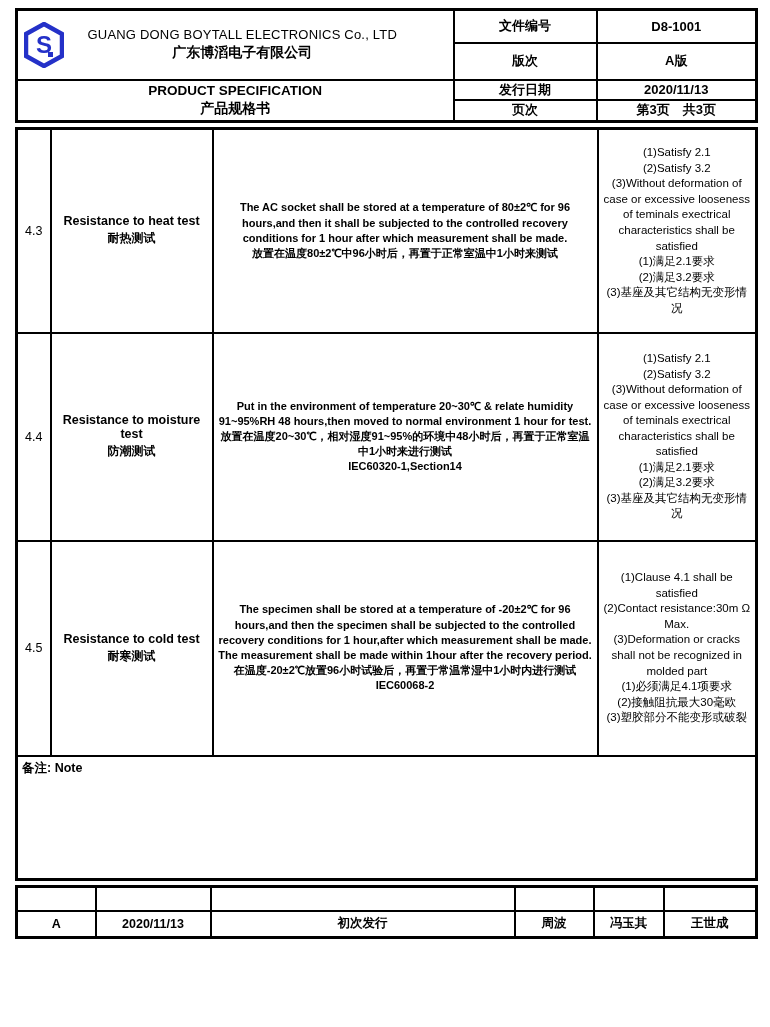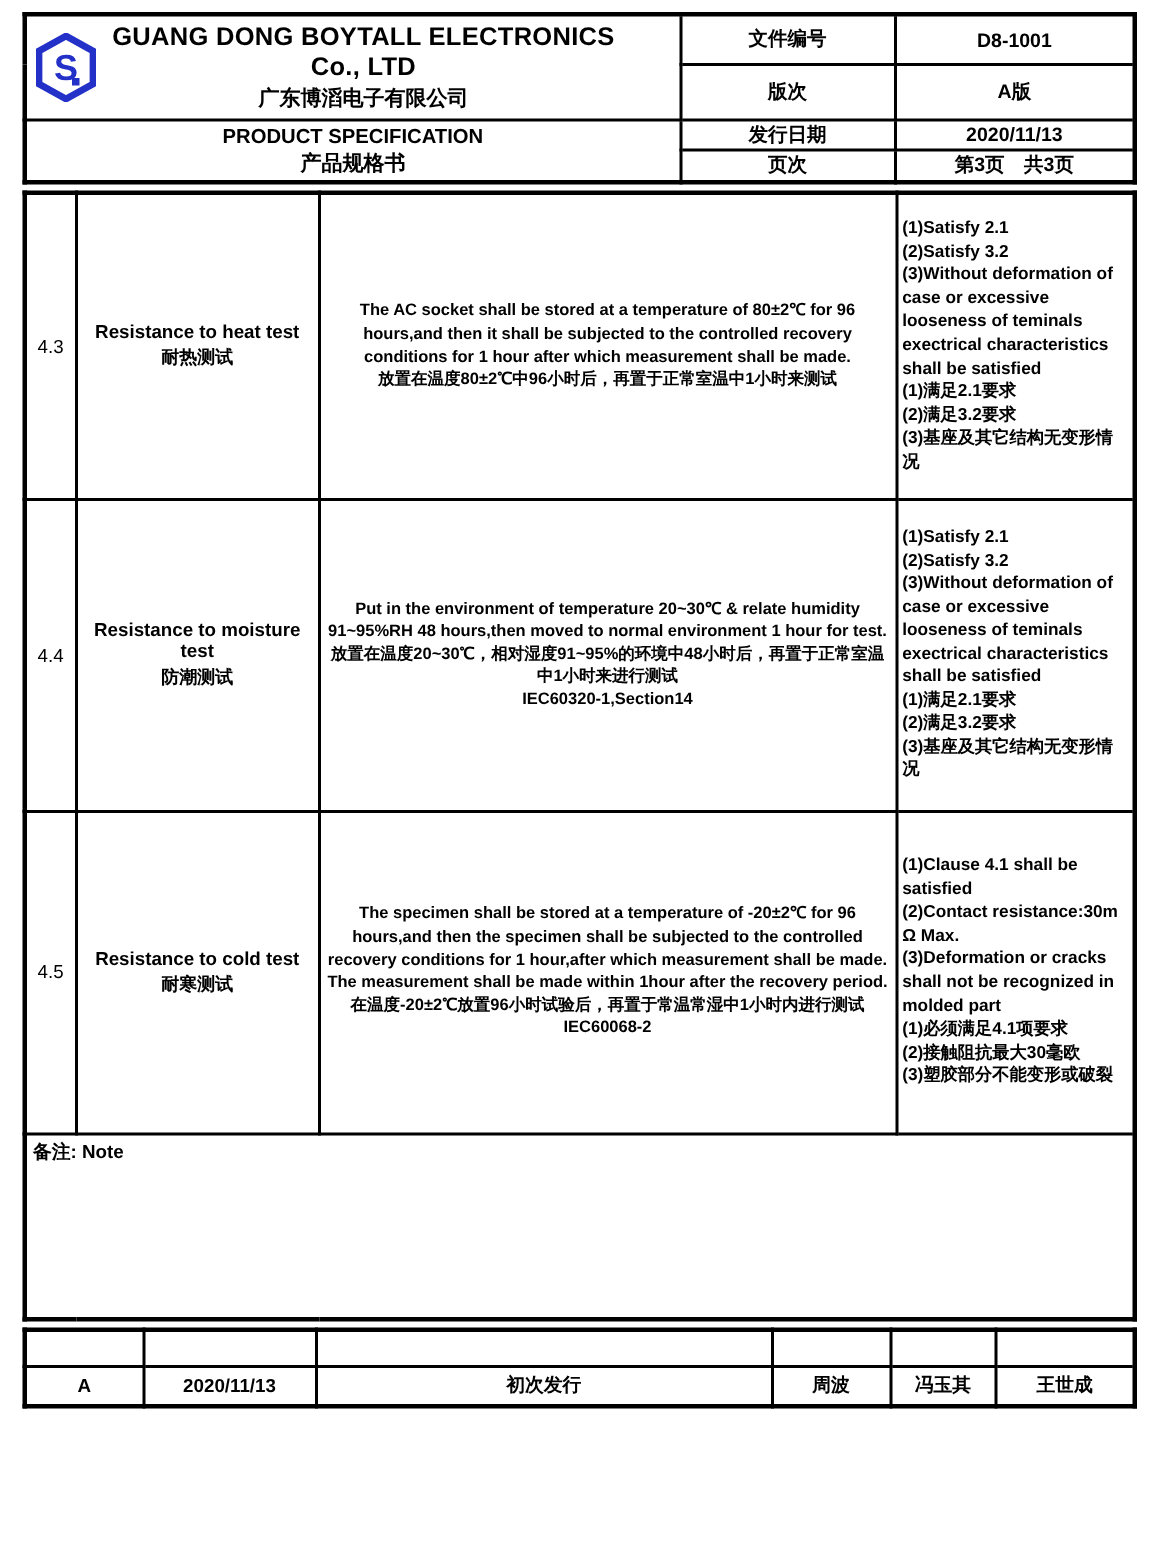--- a/index.html
+++ b/index.html
@@ -19,34 +19,34 @@
   td { border: 2px solid #000; overflow: hidden; vertical-align: middle; }
   .hdr, .main, .rev { border: 3px solid #000; }
   .main, .rev { margin-top: 4px; }
 
   
   .hdr td { text-align: center; }
   .company-cell { padding: 2px 4px; }
   .company-wrap { display: flex; align-items: center; }
   .logo-box { width: 44px; flex: 0 0 44px; display: flex; justify-content: center; }
   .company-text { flex: 1; text-align: center; padding-right: 30px; }
-  .company-en { font-size: 17px; font-weight: bold; letter-spacing: .2px; }
+  .company-en { font-size: 13px; font-weight: normal; letter-spacing: .2px; }
   .company-cn { font-size: 14px; font-weight: bold; margin-top: 2px; }
   .title-en { font-size: 13.5px; font-weight: bold; }
   .title-cn { font-size: 14px; font-weight: bold; margin-top: 2px; }
   .f-label { font-size: 13px; font-weight: bold; }
   .f-value { font-size: 13px; font-weight: bold; }
 
   
   .main .no   { text-align: center; font-size: 12.5px; border-radius: 12px; }
   .main .tname{ text-align: center; }
   .tname-en   { font-size: 12.5px; font-weight: bold; }
   .tname-cn   { font-size: 12px; margin-top: 2px; font-weight: bold; }
   .desc { font-size: 11px; font-weight: bold; line-height: 1.38; padding: 3px 4px; text-align: center; }
-  .crit { font-size: 11.5px; font-weight: bold; line-height: 1.35; padding: 8px 3px; text-align: left; }
+  .crit { font-size: 11.5px; font-weight: normal; line-height: 1.35; padding: 8px 3px; text-align: center; }
   .pre  { white-space: pre-line; }
   .note-cell { vertical-align: top; text-align: left; font-size: 12.5px; font-weight: bold; padding: 3px 4px; }
 
   
   .rev td { text-align: center; }
   .rev .blank td { height: 24px; }
   .rev-data td { height: 27px; font-size: 12.5px; font-weight: bold; }
   .rev-head td { height: 56px; font-size: 12.5px; font-weight: bold; line-height: 1.25; padding: 2px; }
 </style>
 </head>

